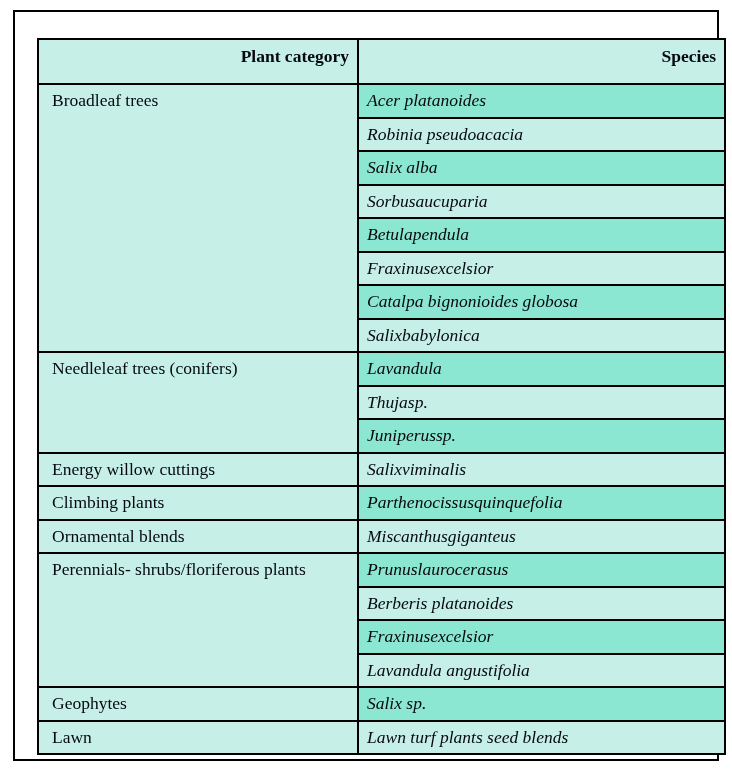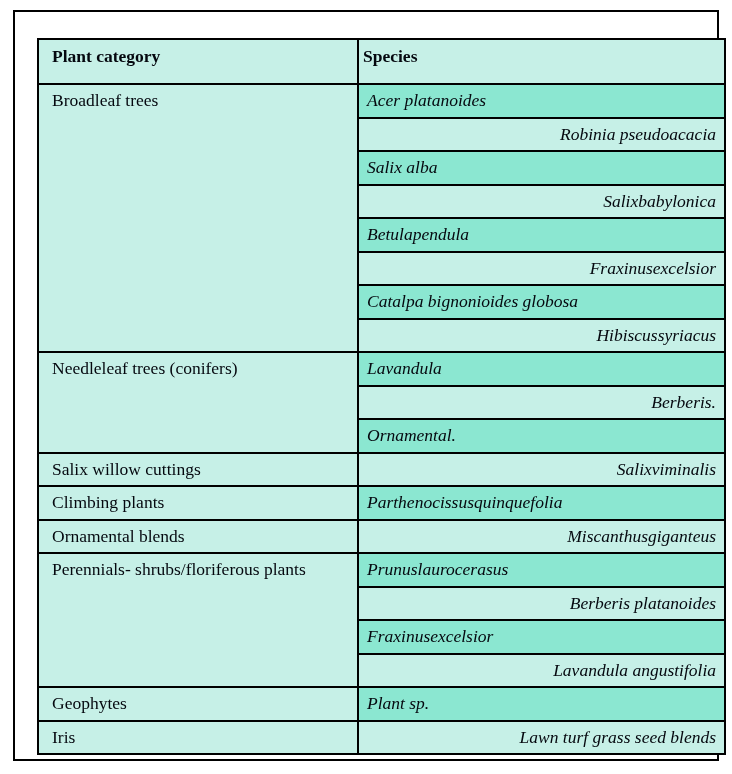--- a/index.html
+++ b/index.html
@@ -45,36 +45,36 @@
     vertical-align: top;
     font-size: 17.5px;
     line-height: 1.25;
     color: var(--text);
     overflow: hidden;
     white-space: nowrap;
   }
   .plant-table thead tr { height: 45px; }
   .plant-table tbody tr { height: 33.5px; }
   .plant-table th {
-    text-align: left;
+    text-align: right;
     font-weight: bold;
     background: var(--light);
     padding: 6px 8px 0 13px;
   }
   .plant-table th.col-species { padding-left: 4px; }
   .plant-table td.cat-cell {
     background: var(--light);
     padding: 5px 8px 0 13px;
   }
   .plant-table td.sp-cell {
     font-style: italic;
     padding: 5px 8px 0 8px;
   }
   .plant-table td.sp-cell.dark  { background: var(--dark); }
-  .plant-table td.sp-cell.light { background: var(--light); text-align: right; }
+  .plant-table td.sp-cell.light { background: var(--light); }
 </style>
 </head>
 <body>
 
 <div class="frame">
   <table class="plant-table">
     <colgroup>
       <col style="width:320px">
       <col style="width:367px">
     </colgroup>
@@ -89,46 +89,46 @@
           <td class="cat-cell" rowspan="8">Broadleaf trees</td>
           <td class="sp-cell dark">Acer platanoides</td>
         </tr>
         <tr>
           <td class="sp-cell light">Robinia pseudoacacia</td>
         </tr>
         <tr>
           <td class="sp-cell dark">Salix alba</td>
         </tr>
         <tr>
-          <td class="sp-cell light">Salixbabylonica</td>
+          <td class="sp-cell light">Sorbusaucuparia</td>
         </tr>
         <tr>
           <td class="sp-cell dark">Betulapendula</td>
         </tr>
         <tr>
           <td class="sp-cell light">Fraxinusexcelsior</td>
         </tr>
         <tr>
           <td class="sp-cell dark">Catalpa bignonioides globosa</td>
         </tr>
         <tr>
-          <td class="sp-cell light">Hibiscussyriacus</td>
+          <td class="sp-cell light">Salixbabylonica</td>
         </tr>
         <tr>
           <td class="cat-cell" rowspan="3">Needleleaf trees (conifers)</td>
           <td class="sp-cell dark">Lavandula</td>
         </tr>
         <tr>
-          <td class="sp-cell light">Berberis.</td>
+          <td class="sp-cell light">Thujasp.</td>
         </tr>
         <tr>
-          <td class="sp-cell dark">Ornamental.</td>
+          <td class="sp-cell dark">Juniperussp.</td>
         </tr>
         <tr>
-          <td class="cat-cell" rowspan="1">Salix willow cuttings</td>
+          <td class="cat-cell" rowspan="1">Energy willow cuttings</td>
           <td class="sp-cell light">Salixviminalis</td>
         </tr>
         <tr>
           <td class="cat-cell" rowspan="1">Climbing plants</td>
           <td class="sp-cell dark">Parthenocissusquinquefolia</td>
         </tr>
         <tr>
           <td class="cat-cell" rowspan="1">Ornamental blends</td>
           <td class="sp-cell light">Miscanthusgiganteus</td>
         </tr>
@@ -140,21 +140,21 @@
           <td class="sp-cell light">Berberis platanoides</td>
         </tr>
         <tr>
           <td class="sp-cell dark">Fraxinusexcelsior</td>
         </tr>
         <tr>
           <td class="sp-cell light">Lavandula angustifolia</td>
         </tr>
         <tr>
           <td class="cat-cell" rowspan="1">Geophytes</td>
-          <td class="sp-cell dark">Plant sp.</td>
+          <td class="sp-cell dark">Salix sp.</td>
         </tr>
         <tr>
-          <td class="cat-cell" rowspan="1">Iris</td>
-          <td class="sp-cell light">Lawn turf grass seed blends</td>
+          <td class="cat-cell" rowspan="1">Lawn</td>
+          <td class="sp-cell light">Lawn turf plants seed blends</td>
         </tr>
       </tbody>
   </table>
 </div>
 
 </body></html>

